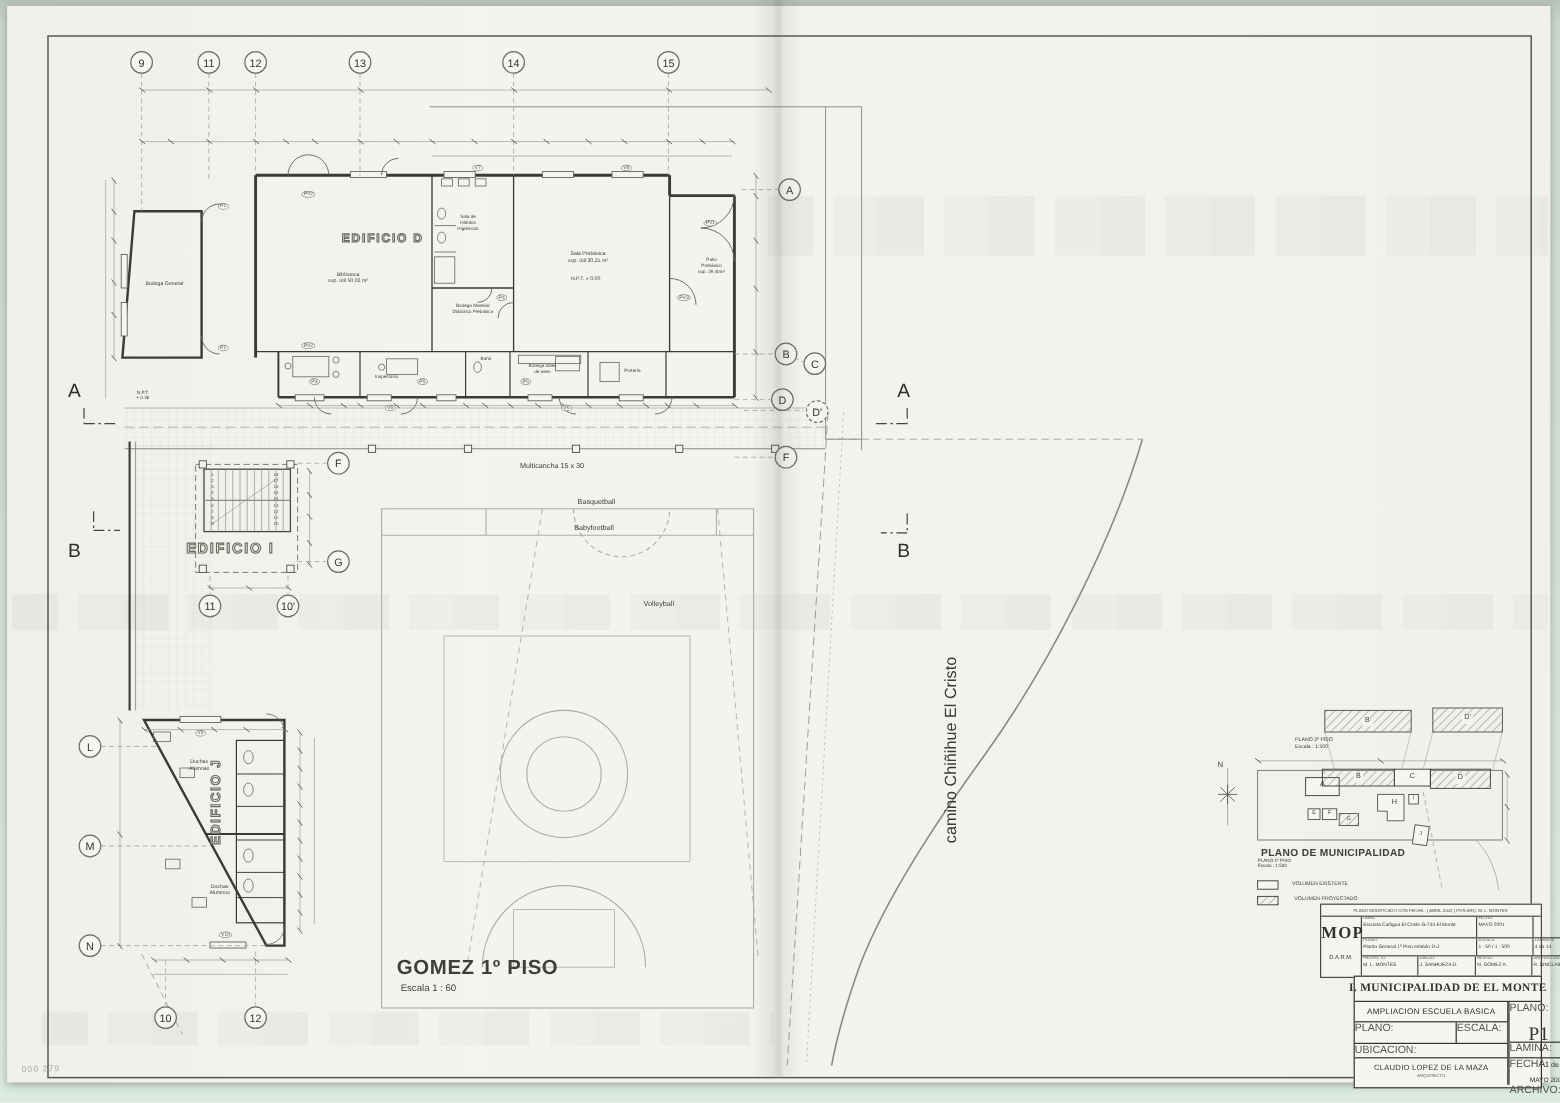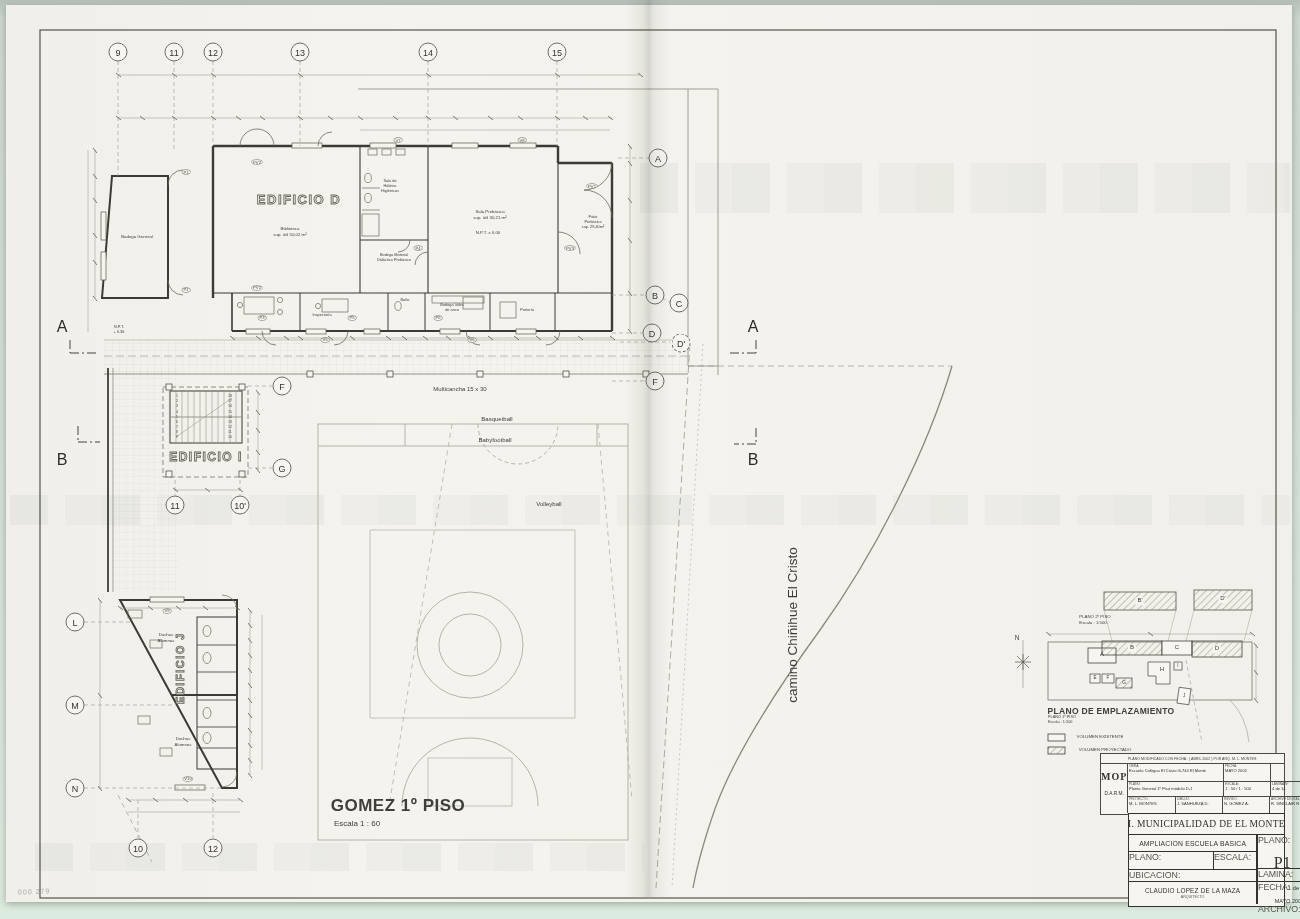--- a/index.html
+++ b/index.html
@@ -34,32 +34,32 @@
        border:1px solid #909088;border-radius:50%;padding:0 2px;background:rgba(246,245,240,.8);}
   .staircol{position:absolute;display:flex;flex-direction:column;transform:scale(.56);
        transform-origin:top left;font-size:6.5px;color:#55554f;line-height:1.42;}
   
   .blk{position:absolute;background:#f6f5f0;color:#33332e;}
   #mop{left:1100px;top:753px;width:183px;height:60px;border:1px solid #4a4a44;font-size:6px;}
   #mop .hdr{height:9px;border-bottom:1px solid #4a4a44;display:flex;align-items:center;justify-content:center;overflow:hidden;}
   #mop .hdr span{transform:scale(.6);white-space:nowrap;color:#44443e;}
   #mop .body{display:flex;height:49px;}
   #mop .logo{width:33px;border-right:1px solid #4a4a44;text-align:center;}
-  #mop .logo .mop{font-family:"Liberation Serif",serif;font-size:10px;font-weight:700;letter-spacing:1px;margin-top:7px;}
+  #mop .logo .mop{font-family:"Liberation Serif",serif;font-size:14px;font-weight:700;letter-spacing:1px;margin-top:7px;}
   #mop .logo .darm{font-size:6px;transform:scale(.8);margin-top:8px;}
   #mop .rows{flex:1;display:flex;flex-direction:column;}
   #mop .r{display:flex;border-bottom:1px solid #4a4a44;}
   #mop .r:last-child{border-bottom:none;flex:1;}
   #mop .c{border-right:1px solid #4a4a44;overflow:hidden;padding:0 1px;}
   #mop .c:last-child{border-right:none;}
   #mop .flabel{display:block;transform:scale(.55);transform-origin:0 0;white-space:nowrap;color:#55554e;}
   #mop .fval{display:block;transform:scale(.68);transform-origin:0 0;white-space:nowrap;margin-top:-1px;}
   #muni{left:1128px;top:813px;width:155px;height:92px;border:1.5px solid #33332e;}
   #muni .row1{height:20px;border-bottom:1.5px solid #33332e;display:flex;align-items:center;justify-content:center;
-      font-family:"Liberation Serif",serif;font-size:9.5px;font-weight:400;letter-spacing:.3px;white-space:nowrap;}
+      font-family:"Liberation Serif",serif;font-size:9.5px;font-weight:700;letter-spacing:.3px;white-space:nowrap;}
   #muni .cols{display:flex;height:69px;}
   #muni .lcol{flex:1;display:flex;flex-direction:column;border-right:1px solid #33332e;}
   #muni .rcol{width:48px;display:flex;flex-direction:column;}
   #muni .proj{height:16px;border-bottom:1px solid #33332e;display:flex;align-items:center;justify-content:center;
       font-size:6.8px;letter-spacing:.2px;}
   #muni .pe{height:17px;border-bottom:1px solid #33332e;display:flex;}
   #muni .pcell{flex:1.6;border-right:1px solid #33332e;overflow:hidden;}
   #muni .ecell{flex:.8;overflow:hidden;}
   #muni .ubi{height:11px;border-bottom:1px solid #33332e;overflow:hidden;}
   #muni .arch{flex:1;display:flex;flex-direction:column;align-items:center;justify-content:center;}
@@ -312,22 +312,22 @@
 <div class="bub" style="left:75px;top:705px">M</div>
 <div class="bub" style="left:75px;top:788px">N</div>
 <div class="bub" style="left:138px;top:848px">10</div>
 <div class="bub" style="left:213px;top:848px">12</div>
 
 <div class="seclbl" style="left:62px;top:327px">A</div>
 <div class="seclbl" style="left:753px;top:327px">A</div>
 <div class="seclbl" style="left:62px;top:460px">B</div>
 <div class="seclbl" style="left:753px;top:460px">B</div>
 
-<div class="lbl hollow" style="left:299px;top:200px;font-size:13px">EDIFICIO D</div>
-<div class="lbl hollow" style="left:206px;top:457px;font-size:12px">EDIFICIO I</div>
+<div class="lbl hollow" style="left:319px;top:200px;font-size:10px">EDIFICIO D</div>
+<div class="lbl hollow" style="left:192px;top:457px;font-size:12px">EDIFICIO I</div>
 <div class="lbl hollow vert" style="left:181px;top:668px;font-size:11px">EDIFICIO J</div>
 
 <div class="lbl s62" style="left:137px;top:237px;font-size:7px">Bodega General</div>
 <div class="lbl s62" style="left:290px;top:232px;font-size:7px">Biblioteca
 sup. útil 50,02 m²</div>
 <div class="lbl s55" style="left:390px;top:186px;font-size:7px">Sala de
 Hábitos
 Higiénicos</div>
 <div class="lbl s62" style="left:490px;top:215px;font-size:7px">Sala Prebásica
 sup. útil 30,21 m²</div>
@@ -405,21 +405,21 @@
 <div class="lbl" style="left:1102px;top:655px;font-size:6px">A</div>
 <div class="lbl" style="left:1132px;top:648px;font-size:6px;background:#f6f5f0;padding:0 2px">B</div>
 <div class="lbl" style="left:1177px;top:648px;font-size:6px">C</div>
 <div class="lbl" style="left:1217px;top:649px;font-size:6px;background:#f6f5f0;padding:0 2px">D</div>
 <div class="lbl s75" style="left:1095px;top:678px;font-size:6px">E</div>
 <div class="lbl s75" style="left:1108px;top:678px;font-size:6px">F</div>
 <div class="lbl s75" style="left:1124px;top:683px;font-size:6px">G</div>
 <div class="lbl" style="left:1162px;top:670px;font-size:6px">H</div>
 <div class="lbl s75" style="left:1178px;top:666px;font-size:6px">I</div>
 <div class="lbl s75" style="left:1184px;top:696px;font-size:6px">J</div>
-<div class="lbl" style="left:1111px;top:711px;font-size:8.5px;font-weight:700;letter-spacing:.3px;white-space:nowrap">PLANO DE EMPLAZAMIENTO</div>
+<div class="lbl" style="left:1111px;top:711px;font-size:8.5px;font-weight:700;letter-spacing:.3px;white-space:nowrap">PLANO DE MUNICIPALIDAD</div>
 <div class="lbl s55" style="left:1062px;top:720px;font-size:7px;text-align:left"><span>PLANO 1º PISO</span><br><span>Escala : 1:500</span></div>
 <div class="lbl s62" style="left:1100px;top:737px;font-size:7px;white-space:nowrap">VOLUMEN EXISTENTE</div>
 <div class="lbl s62" style="left:1105px;top:750px;font-size:7px;white-space:nowrap">VOLUMEN PROYECTADO</div>
 
 <div id="mop" class="blk">
   <div class="hdr">
       <span>PLANO MODIFICADO CON FECHA :   ( ABRIL 2002 )  POR ARQ. M. L. MONTES</span>
     </div>
   <div class="body">
     <div class="logo">

